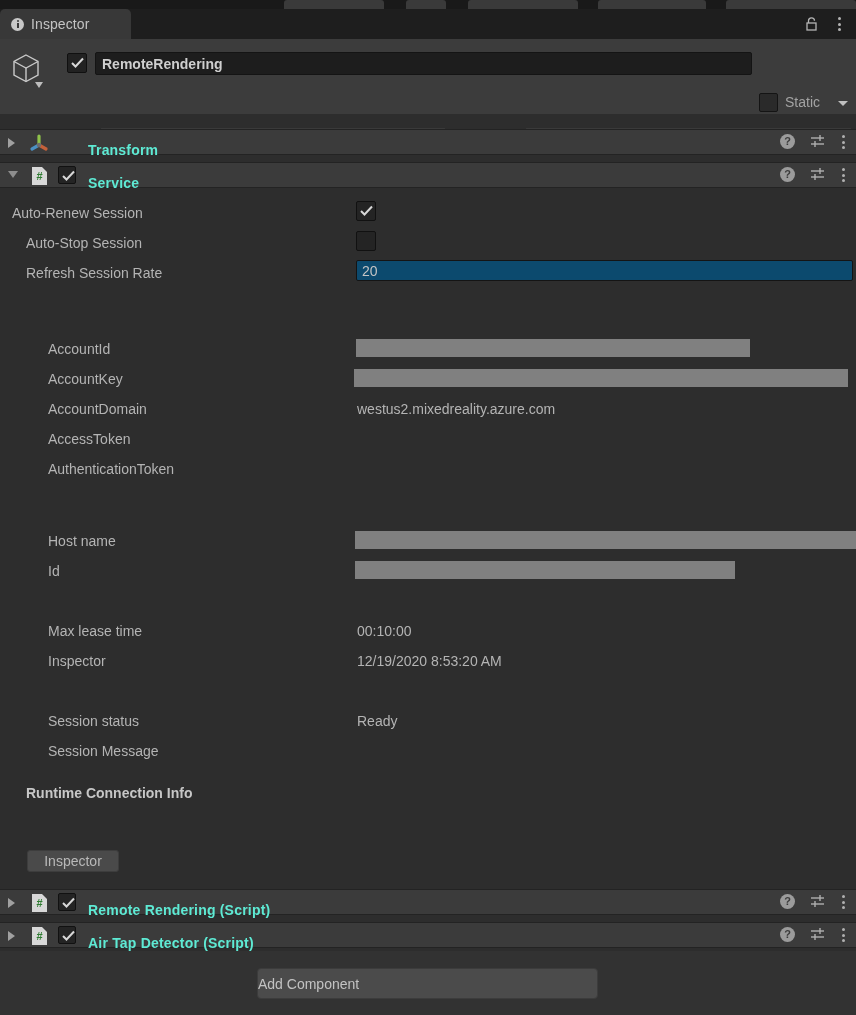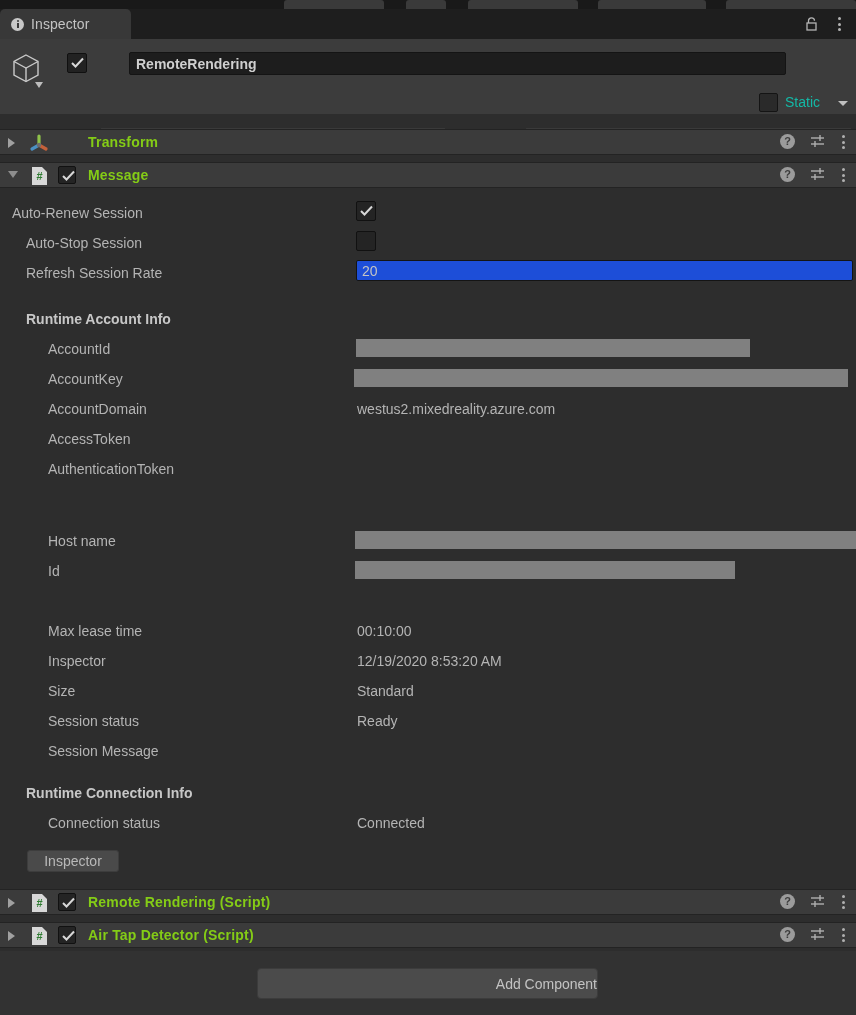--- a/index.html
+++ b/index.html
@@ -45,27 +45,27 @@
   .cube-icon { position:absolute; left:10px; top:12px; width:40px; height:44px; }
   .go-enable {
     position:absolute; left:67px; top:14px; width:20px; height:20px;
     background:#222; border:1px solid #101010; border-radius:2px;
   }
   .check { position:absolute; left:3px; top:3px; width:13px; height:12px; }
   .name-field {
     position:absolute; left:95px; top:13px; width:657px; height:23px;
     background:#1d1d1d; border:1px solid #141414; border-radius:2px;
     display:flex; align-items:center; padding-left:6px;
-    font-size:14px; color:#cfcfcf; font-weight:bold;margin-left:34px;
+    font-size:14px; color:#cfcfcf; font-weight:bold;
   }
   .static-chk {
     position:absolute; left:759px; top:54px; width:19px; height:19px;
     background:#2a2a2a; border:1px solid #141414; border-radius:2px;
   }
-  .static-label { position:absolute; left:785px; top:55px; font-size:14px; color:#14b8a6; }
+  .static-label { position:absolute; left:785px; top:55px; font-size:14px; color:#a3a3a3; }
   .static-caret { position:absolute; left:838px; top:62px; }
 
   .tag-label { position:absolute; left:62px; top:92px; font-size:14px; color:#b8b8b8; }
   .layer-label { position:absolute; left:470px; top:92px; font-size:14px; color:#b8b8b8; }
   .dropdown {
     position:absolute; height:20px; background:#4a4a4a; border:1px solid #3a3a3a;
     border-radius:2px; display:flex; align-items:center; padding-left:6px;
     font-size:14px; color:#c8c8c8;
   }
   .dropdown .caret { position:absolute; right:7px; top:7px; }
@@ -78,21 +78,21 @@
   }
 
   
   .comp-row {
     position:absolute; left:0; width:856px; height:26px; background:#3b3b3b;
     border-top:1px solid #232323; border-bottom:1px solid #232323;
   }
   .comp-row .foldout { position:absolute; left:8px; top:8px; }
   .tri-right { width:0;height:0;border-top:5px solid transparent;border-bottom:5px solid transparent;border-left:7px solid #a0a0a0; }
   .tri-down  { width:0;height:0;border-left:5px solid transparent;border-right:5px solid transparent;border-top:7px solid #8d8d8d; }
-  .comp-row .title { position:absolute; top:4px; font-size:14px; font-weight:bold; color:#84cc16; letter-spacing:.2px; }
+  .comp-row .title { position:absolute; top:12px; font-size:14px; font-weight:bold; color:#5eead4; letter-spacing:.2px; }
   .script-icon { position:absolute; width:17px; height:20px; }
   .comp-chk {
     position:absolute; width:18px; height:18px; background:#242424;
     border:1px solid #111; border-radius:2px;
   }
   .row-icons { position:absolute; right:10px; top:4px; display:flex; align-items:center; gap:0; }
   .help-icon { width:15px; height:15px; border-radius:50%; background:#9b9b9b; position:relative; }
   .help-icon span { position:absolute; left:0; top:0; width:15px; height:15px; line-height:15px; text-align:center;
                     font-size:11px; font-weight:bold; color:#3b3b3b; font-family:"Liberation Sans",sans-serif; }
   .preset-icon { width:16px; height:15px; margin-left:15px; }
@@ -102,39 +102,39 @@
   
   .body { position:absolute; left:0; width:856px; background:#2d2d2d; }
   .prop-row { position:absolute; left:0; width:856px; height:30px; }
   .prop-label { position:absolute; font-size:14px; color:#b4b4b4; top:6px; }
   .prop-label.indent { left:48px; }
   .prop-label.root { left:26px; font-weight:bold; color:#c7c7c7; }
   .prop-value { position:absolute; left:357px; top:6px; font-size:14px; color:#b4b4b4; }
   .redact { position:absolute; background:#808080; height:18px; top:4px; }
   .num-field {
     position:absolute; left:356px; top:1px; width:497px; height:21px;
-    background:#1d4ed8; border:1px solid #141414; border-radius:2px;
+    background:#0c4a6e; border:1px solid #141414; border-radius:2px;
     display:flex; align-items:center; padding-left:5px; font-size:14px; color:#c4c4c4;
   }
   .chk-field {
     position:absolute; left:356px; top:2px; width:20px; height:20px;
     background:#242424; border:1px solid #111; border-radius:2px;
   }
   .insp-btn {
     position:absolute; left:27px; width:92px; height:22px;
     background:#4a4a4a; border:1px solid #3d3d3d; border-radius:3px;
     display:flex; align-items:center; justify-content:center;
     font-size:14px; color:#b9b9b9;
   }
 
   
   .addcomp {
     position:absolute; left:257px; top:968px; width:341px; height:31px;
     background:#4b4b4b; border:1px solid #3c3c3c; border-radius:4px;
-    display:flex; align-items:center; justify-content:flex-end;
+    display:flex; align-items:center; justify-content:flex-start;
     font-size:14px; color:#c3c3c3;
   }
   .bottom-fill { position:absolute; left:0; top:951px; width:856px; height:64px; background:#323232; }
 </style>
 </head>
 <body>
 
 <div class="root">
 
   <div class="topstrip">
@@ -237,21 +237,21 @@
       <svg width="17" height="20" viewBox="0 0 17 20">
         <path d="M1 1 h10 l5 5 v13 h-15 z" fill="#d8d8d8"></path>
         <text x="8.5" y="14" font-size="11" font-weight="bold" text-anchor="middle" fill="#2f7d32" font-family="Liberation Sans, sans-serif">#</text>
       </svg>
     </span>
     <span class="comp-chk" style="left:58px;top:3px;">
       <svg class="check" viewBox="0 0 13 12">
           <path d="M1 6 L4.5 9.5 L12 1.5" fill="none" stroke="#d8d8d8" stroke-width="2"></path>
         </svg>
     </span>
-    <span class="title" style="left:88px;">Message</span>
+    <span class="title" style="left:88px;">Service</span>
     <span class="row-icons">
       <span class="help-icon">
           <span>?</span>
         </span>
       <span class="preset-icon">
         <svg width="16" height="15" viewBox="0 0 16 15">
           <line x1="1" y1="4" x2="14" y2="4" stroke="#b0b0b0" stroke-width="1.4"></line>
           <line x1="1" y1="10" x2="14" y2="10" stroke="#b0b0b0" stroke-width="1.4"></line>
           <line x1="10" y1="1" x2="10" y2="7" stroke="#b0b0b0" stroke-width="1.4"></line>
           <line x1="5" y1="7" x2="5" y2="13" stroke="#b0b0b0" stroke-width="1.4"></line>
@@ -281,23 +281,20 @@
       <span class="chk-field"></span>
     </div>
 
     <div class="prop-row" style="top:70px;">
       <span class="prop-label indent" style="left:26px;">Refresh Session Rate</span>
       <span class="num-field">
         <span>20</span>
       </span>
     </div>
 
-    <div class="prop-row" style="top:116px;">
-      <span class="prop-label root">Runtime Account Info</span>
-    </div>
     <div class="prop-row" style="top:146px;">
       <span class="prop-label indent">AccountId</span>
       <span class="redact" style="left:356px;width:394px;"></span>
     </div>
     <div class="prop-row" style="top:176px;">
       <span class="prop-label indent">AccountKey</span>
       <span class="redact" style="left:354px;width:494px;"></span>
     </div>
     <div class="prop-row" style="top:206px;">
       <span class="prop-label indent">AccountDomain</span>
@@ -321,39 +318,31 @@
       <span class="redact" style="left:355px;width:380px;"></span>
     </div>
     <div class="prop-row" style="top:428px;">
       <span class="prop-label indent">Max lease time</span>
       <span class="prop-value">00:10:00</span>
     </div>
     <div class="prop-row" style="top:458px;">
       <span class="prop-label indent">Inspector</span>
       <span class="prop-value">12/19/2020 8:53:20 AM</span>
     </div>
-    <div class="prop-row" style="top:488px;">
-      <span class="prop-label indent">Size</span>
-      <span class="prop-value">Standard</span>
-    </div>
     <div class="prop-row" style="top:518px;">
       <span class="prop-label indent">Session status</span>
       <span class="prop-value">Ready</span>
     </div>
     <div class="prop-row" style="top:548px;">
       <span class="prop-label indent">Session Message</span>
       <span class="prop-value"></span>
     </div>
 
     <div class="prop-row" style="top:590px;">
       <span class="prop-label root">Runtime Connection Info</span>
-    </div>
-    <div class="prop-row" style="top:620px;">
-      <span class="prop-label indent">Connection status</span>
-      <span class="prop-value">Connected</span>
     </div>
 
     <div class="insp-btn" style="top:661px;">
       <span>Inspector</span>
     </div>
   </div>
 
   <div class="comp-row" style="top:889px;">
     <span class="foldout tri-right"></span>
     <span class="script-icon" style="left:31px;top:3px;">

